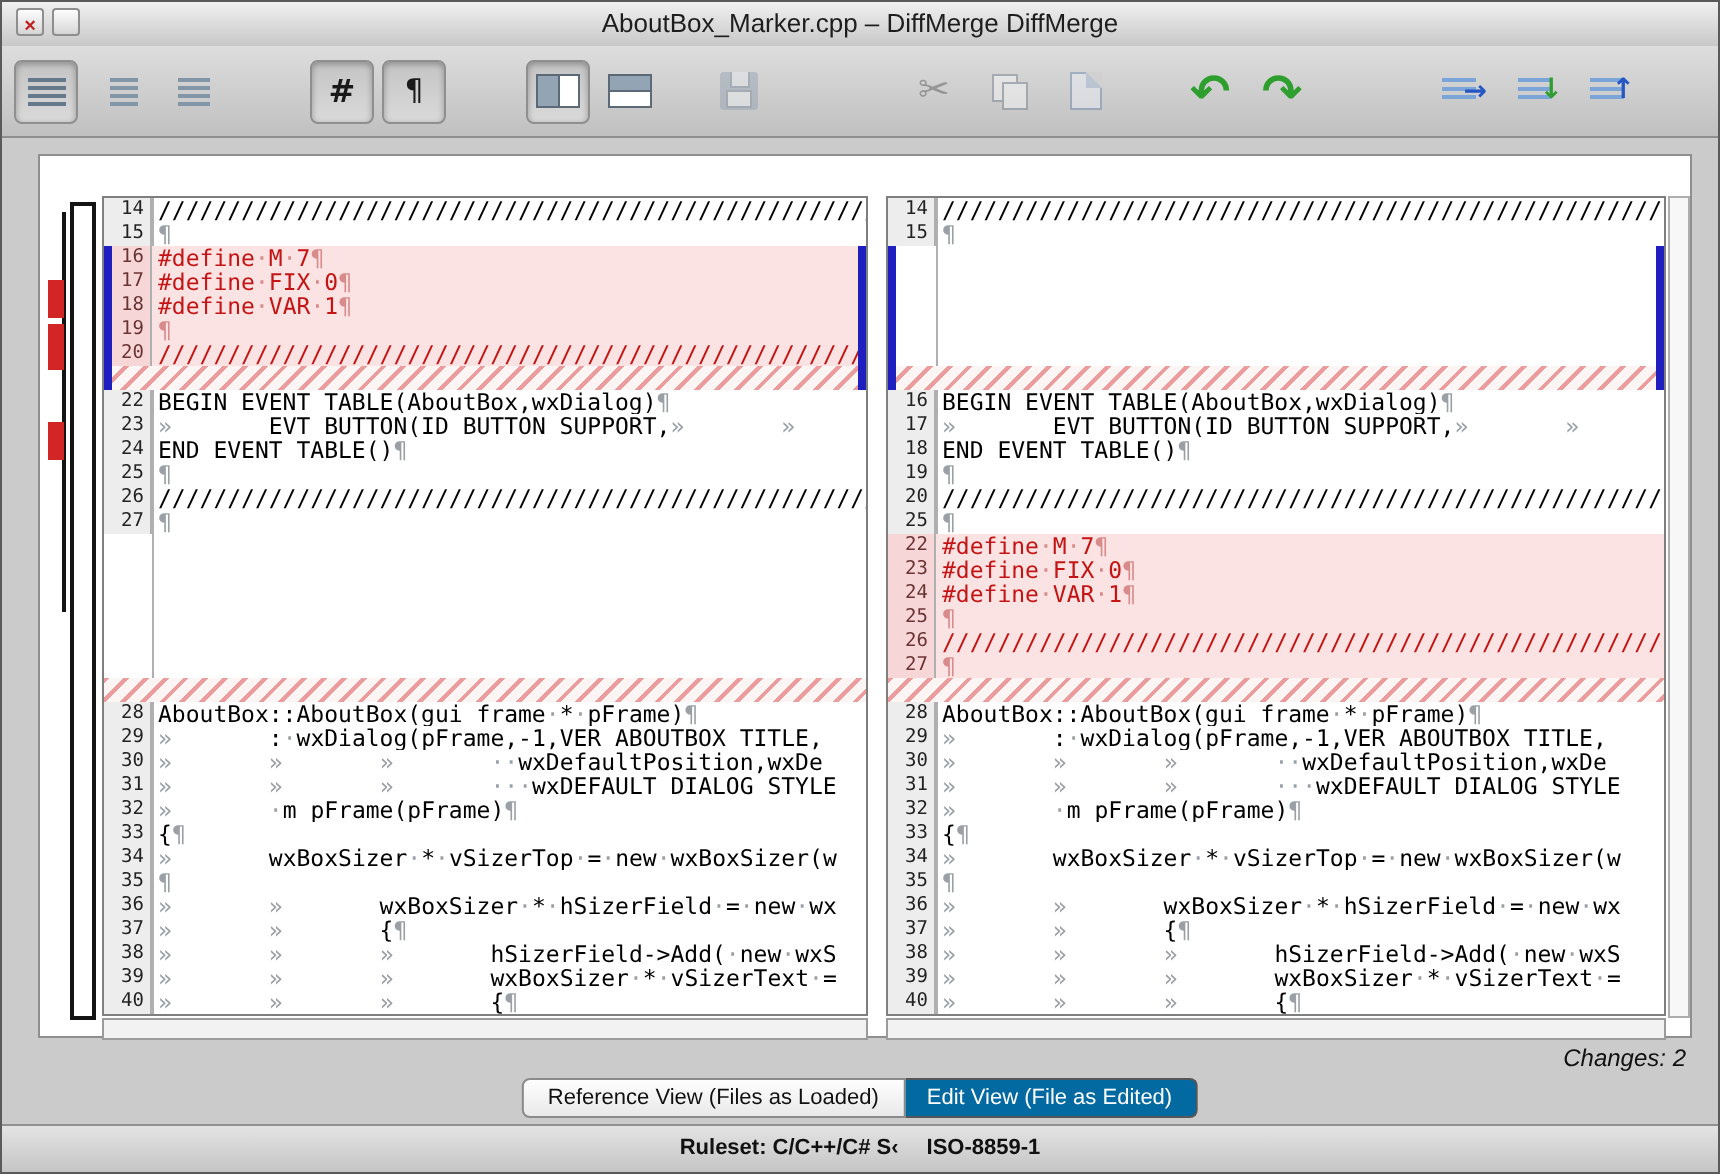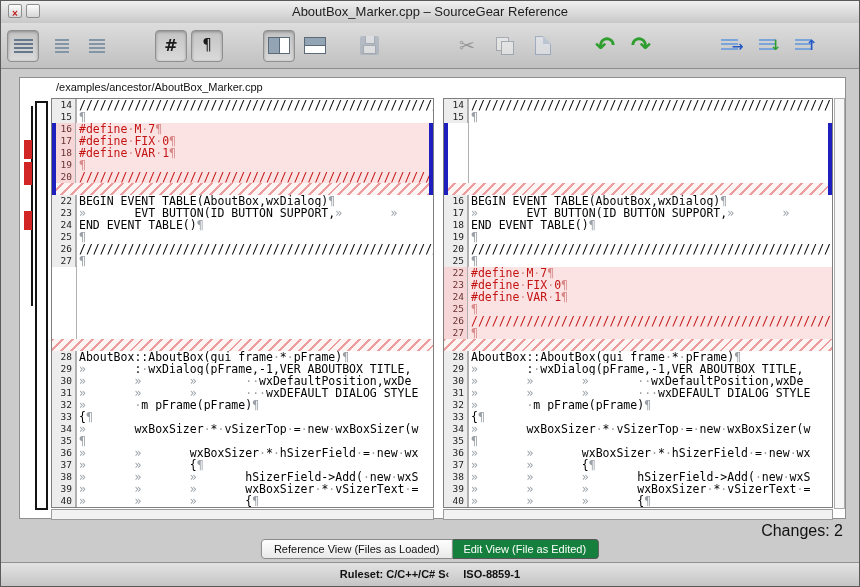--- a/index.html
+++ b/index.html
@@ -82,43 +82,43 @@
   .row.void{background:transparent;}
   .row.void .gut{background:transparent;border-right:none;}
   .selbar{position:absolute;width:4px;background:#1f1fc0;z-index:3;}
   .selbar.left{left:0;} .selbar.right{right:0;}
 
   .hscroll{position:absolute;height:11px;top:411px;background:#f2f2f2;border:1px solid #9b9b9b;box-sizing:border-box;}
   .hscroll.left{left:31px;width:383px;} .hscroll.right{left:423px;width:390px;}
   .vscroll{position:absolute;left:814px;top:0;width:11px;height:411px;background:#f7f7f7;border:1px solid #adadad;box-sizing:border-box;}
 
   
-  .changes{position:absolute;right:16px;top:521px;font-size:16px;color:#111;}
+  .changes{position:absolute;right:16px;top:521px;font-size:12px;color:#111;font-style:italic;}
   .tabs{position:absolute;left:50%;top:538px;transform:translateX(-50%);display:flex;}
   .tab{font-size:11px;padding:3px 12px;border:1px solid #8b8b8b;background:linear-gradient(#fefefe,#e9e9e9);
     color:#111;white-space:nowrap;}
   .tab.first{border-radius:4px 0 0 4px;}
-  .tab.active{background:#15803d;color:#fff;border-color:#565658;border-left:none;border-radius:0 4px 4px 0;padding-left:11px;}
+  .tab.active{background:#0369a1;color:#fff;border-color:#565658;border-left:none;border-radius:0 4px 4px 0;padding-left:11px;}
 
   .statusbar{position:absolute;left:0;right:0;bottom:0;height:23px;
     background:linear-gradient(#e3e3e3,#c5c5c5);border-top:1px solid #919191;
     text-align:center;line-height:22px;font-size:11px;color:#111;font-weight:bold;}
   .statusbar .sep{display:inline-block;width:14px;}
 </style>
 </head>
 <body>
 
 <div class="window">
 
   <div class="titlebar">
     <div class="wbox close">
       <span class="x">×</span>
     </div>
     <div class="wbox zoom"></div>
-    <div class="title">AboutBox_Marker.cpp – SourceGear Reference</div>
+    <div class="title">AboutBox_Marker.cpp – DiffMerge DiffMerge</div>
   </div>
 
   <div class="toolbar">
     <div class="tbtn pressed" style="margin-left:6px">
         <span class="i-lines"></span>
       </div>
     <div class="tbtn" style="margin-left:4px">
         <span class="i-lines indent"></span>
       </div>
     <div class="tbtn" style="margin-left:4px">
@@ -177,21 +177,20 @@
         </span>
     </div>
     <div class="tbtn" style="margin-left:4px">
       <span class="docarrow">
           <span class="arr up">↑</span>
         </span>
     </div>
   </div>
 
   <div class="panel">
-    <div class="file-header left">/examples/ancestor/AboutBox_Marker.cpp</div>
 
     <div class="diff">
 
       <div class="map">
         <div class="map-frame"></div>
         <div class="map-view"></div>
         <div class="map-mark m1"></div>
         <div class="map-mark m2"></div>
         <div class="map-mark m3"></div>
       </div>

